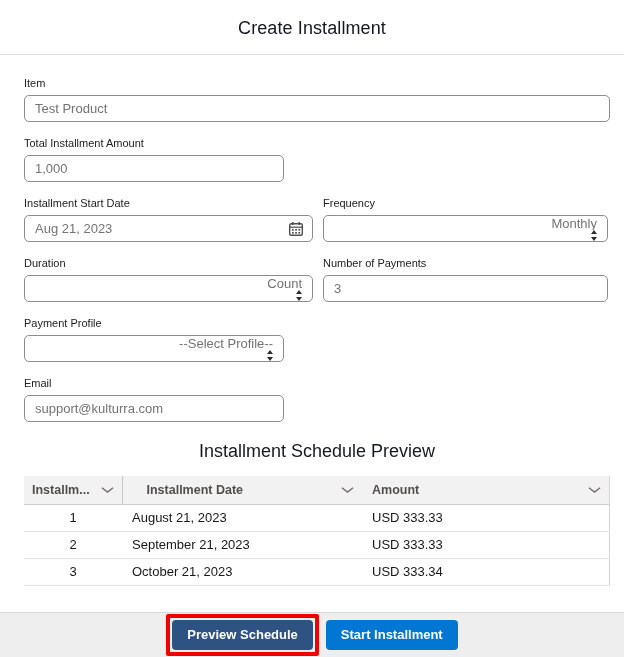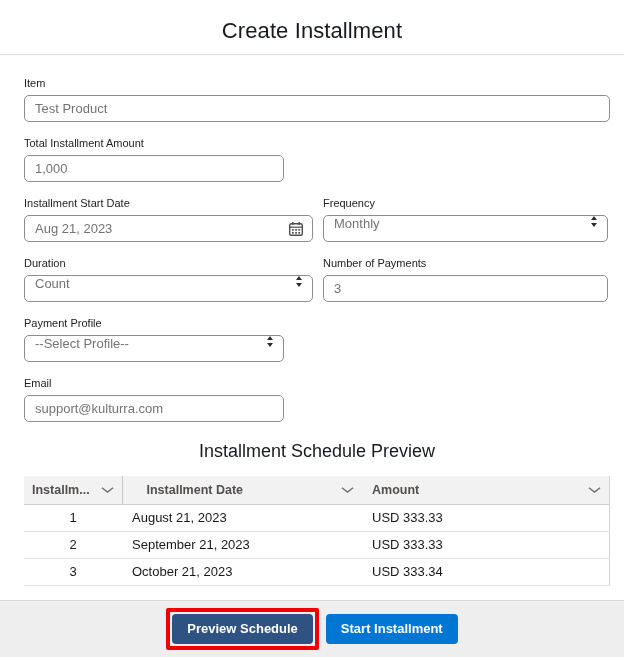--- a/index.html
+++ b/index.html
@@ -15,21 +15,21 @@
   }
 
   
   .modal-header {
     height: 55px;
     text-align: center;
     padding-top: 18px;
     border-bottom: 1px solid #e2e2e2;
   }
   .modal-title {
-    font-size: 22px;
+    font-size: 18px;
     font-weight: 500;
     color: #16191f;
     letter-spacing: 0.1px;
   }
 
   
   .content { padding: 22px 14px 0 24px; }
 
   .field { margin-bottom: 15px; }
   .field-label {
@@ -65,22 +65,23 @@
     position: absolute;
     right: 9px; top: 6px;
     width: 16px; height: 16px;
     cursor: pointer;
     background: none; border: none; padding: 0;
     display: flex; align-items: center; justify-content: center;
   }
 
   .selectbox {
     display: flex;
-    align-items: flex-start;
+    align-items: flex-end;
     cursor: default;
+    flex-direction: column;
   }
   .selectbox .sel-value { flex: 1; overflow: hidden; white-space: nowrap; }
   .stepper { display: flex; flex-direction: column; gap: 3px; margin-left: 8px; }
   .tri-up {
     width: 0; height: 0;
     border-left: 3.5px solid transparent;
     border-right: 3.5px solid transparent;
     border-bottom: 4.5px solid #2e2e2e;
   }
   .tri-down {
@@ -132,21 +133,21 @@
     color: #181818;
     border-bottom: 1px solid #e4e3e2;
     padding: 0 10px;
   }
   .pv-table tbody td.cell-num { text-align: center; padding: 0 8px; }
 
   
   .footer {
     position: absolute;
     left: 0; right: 0; bottom: 0;
-    height: 57px;
+    height: 45px;
     background: #eeeeee;
     border-top: 1px solid #d8d8d8;
     display: flex;
     align-items: center;
     justify-content: center;
     gap: 7px;
   }
   .red-highlight {
     border: 4px solid #f20000;
     border-radius: 2px;

